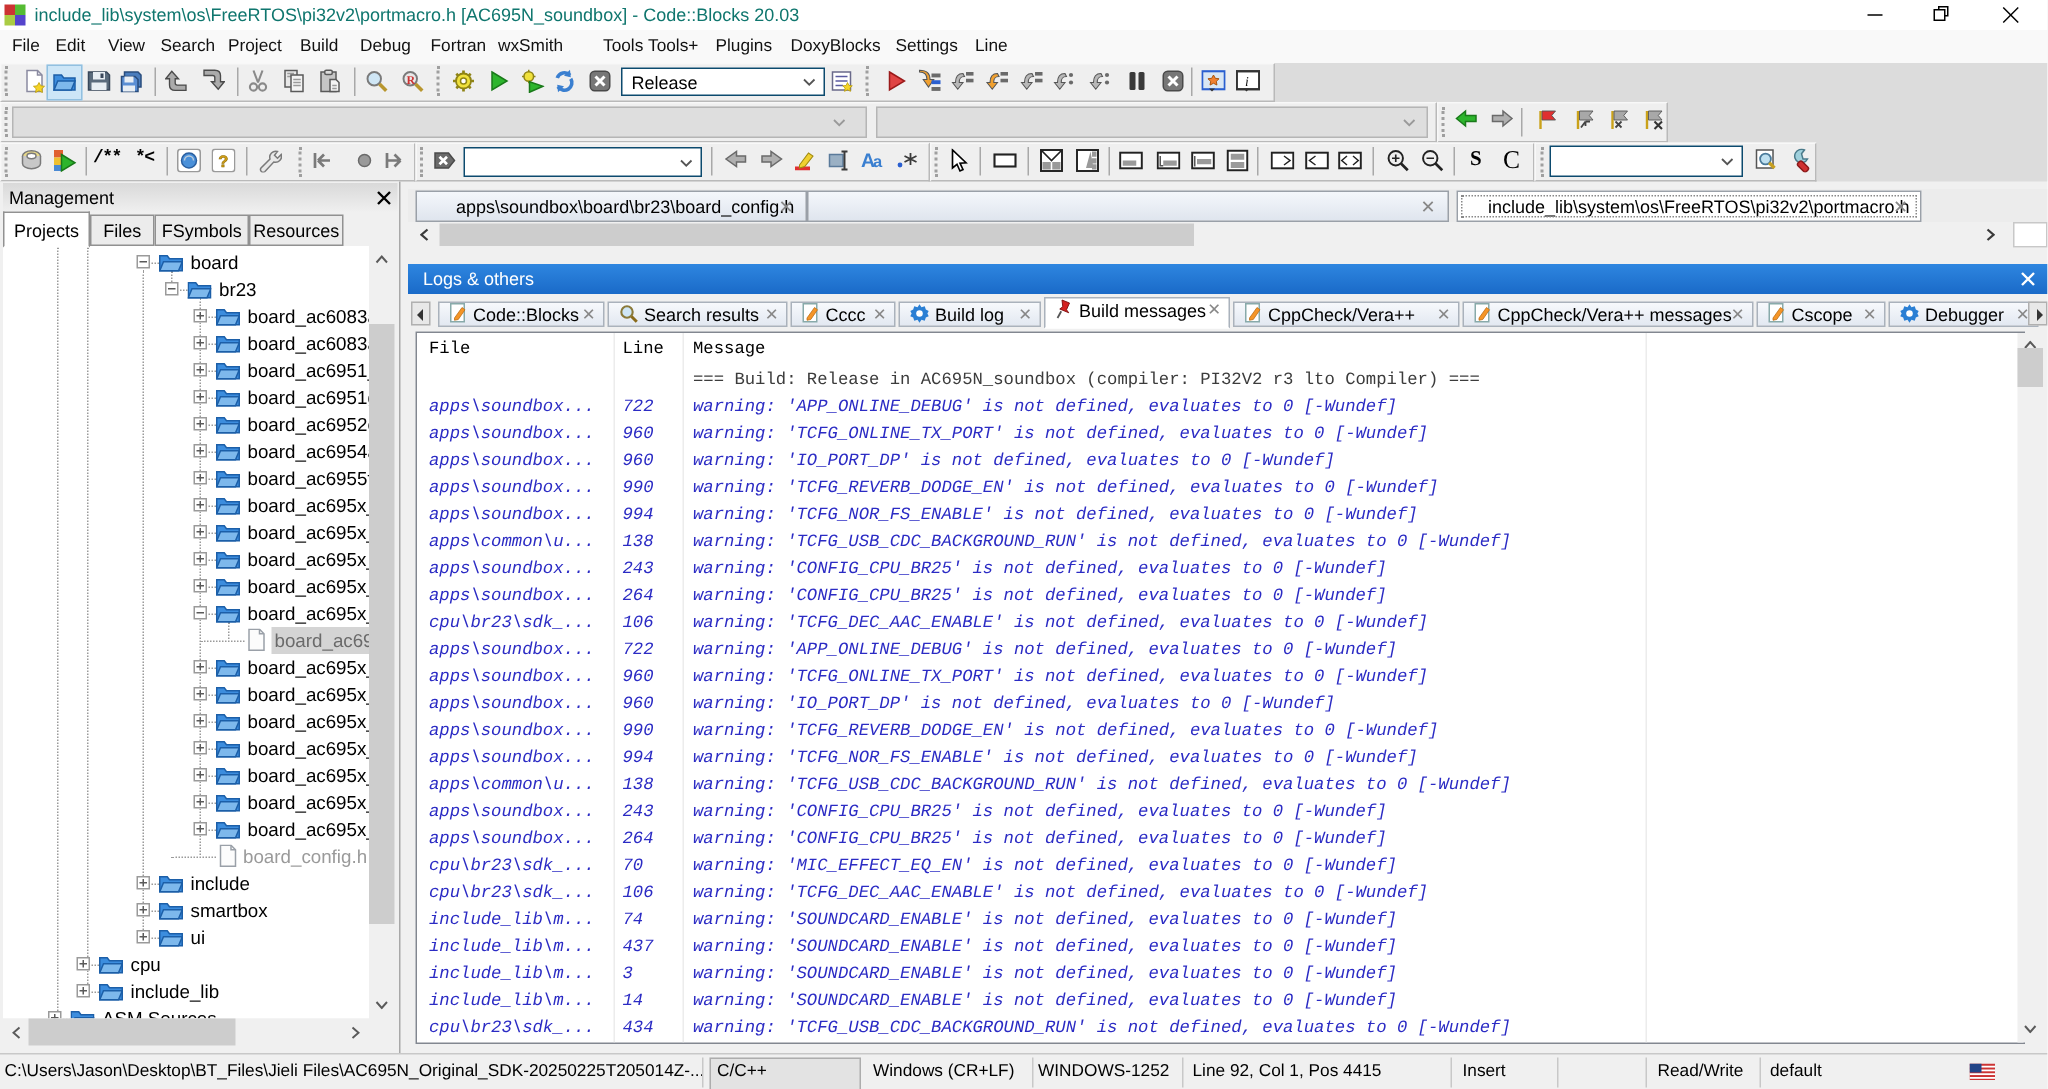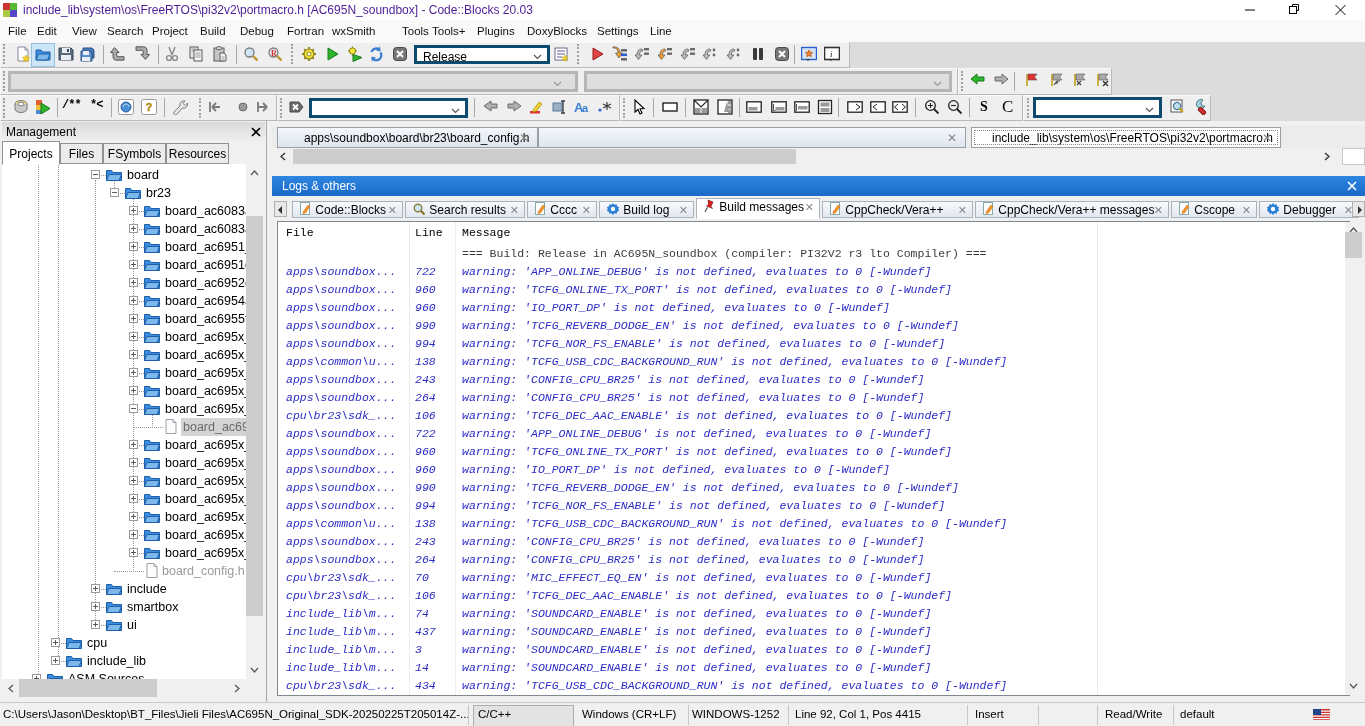--- a/index.html
+++ b/index.html
@@ -1,27 +1,27 @@
 <!DOCTYPE html>
 <html><head>
 <meta charset="utf-8">
 <style>
 * { margin:0; padding:0; box-sizing:border-box; }
 html,body { width:1365px; height:726px; overflow:hidden; }
 body { font-family:"Liberation Sans", sans-serif; font-size:12px; background:#f0f0f0; position:relative; color:#000; }
 .abs { position:absolute; }
 #titlebar { position:absolute; left:0; top:0; width:1365px; height:20px; background:#ffffff; }
-#titletext { position:absolute; left:23px; top:3px; font-size:12px; color:#4c1d95; white-space:pre; }
+#titletext { position:absolute; left:23px; top:3px; font-size:12px; color:#0f766e; white-space:pre; }
 #menubar { position:absolute; left:0; top:20px; width:1365px; height:22px; background:#f9f9f9; }
 .menuitem { position:absolute; top:5px; font-size:11.5px; color:#111; white-space:pre; }
 #tbzone { position:absolute; left:0; top:42px; width:1365px; height:79px; background:#dcdcdc; }
 .tbpanel { position:absolute; background:#efefef; border:1px solid #f8f8f8; border-right:1px solid #b9b9b9; border-bottom:1px solid #b9b9b9; }
 .grip { position:absolute; width:0px; border-left:2px dotted #9f9f9f; }
 .tsep { position:absolute; width:1px; background:#a8a8a8; }
-.combo { position:absolute; background:#fff; border:3px solid #0c4a6e; }
+.combo { position:absolute; background:#fff; border:1px solid #0c4a6e; }
 .chev { position:absolute; }
 #mgmt { position:absolute; left:0; top:121px; width:267px; height:581px; background:#f0f0f0; border-right:1px solid #a8a8a8; }
 #mgmt-cap { position:absolute; left:2px; top:1px; width:263px; height:19px; background:linear-gradient(#d9d9d9,#efefef); }
 #mgmt-cap span { position:absolute; left:4px; top:3px; font-size:12px; }
 .mgmt-tab { position:absolute; top:22px; height:21px; font-size:12px; text-align:center; border:1px solid #919191; background:#ececec; padding-top:3px; }
 .mgmt-tab.active { background:#fff; border-bottom-color:#fff; top:20px; height:24px; padding-top:5px; z-index:2; }
 #tree { position:absolute; left:2px; top:43px; width:244px; height:515px; background:#fff; overflow:hidden; }
 .trow { position:absolute; height:18px; line-height:18px; font-size:12.5px; white-space:pre; }
 .tbox { position:absolute; width:9px; height:9px; border:1px solid #9a9a9a; background:#fff; }
 .tbox .h { position:absolute; left:1px; top:3px; width:5px; height:1px; background:#5a5a5a; }

